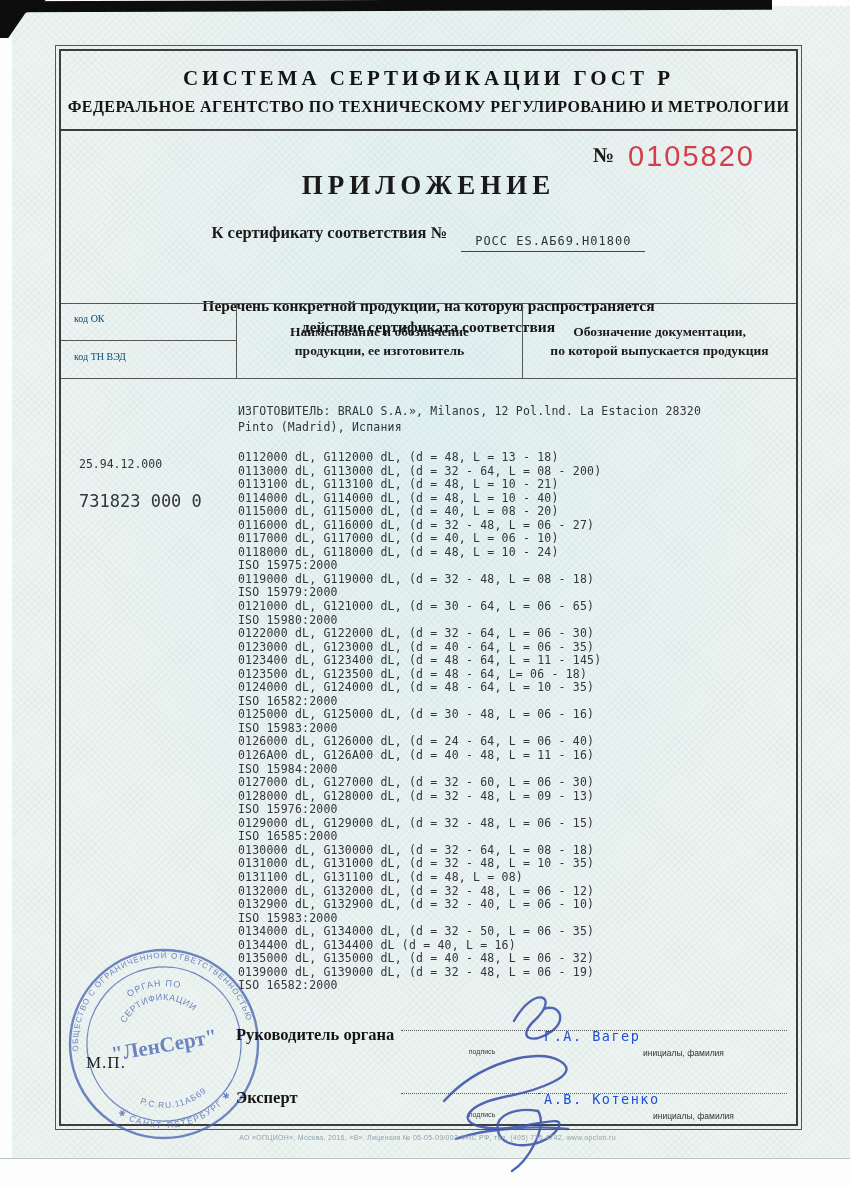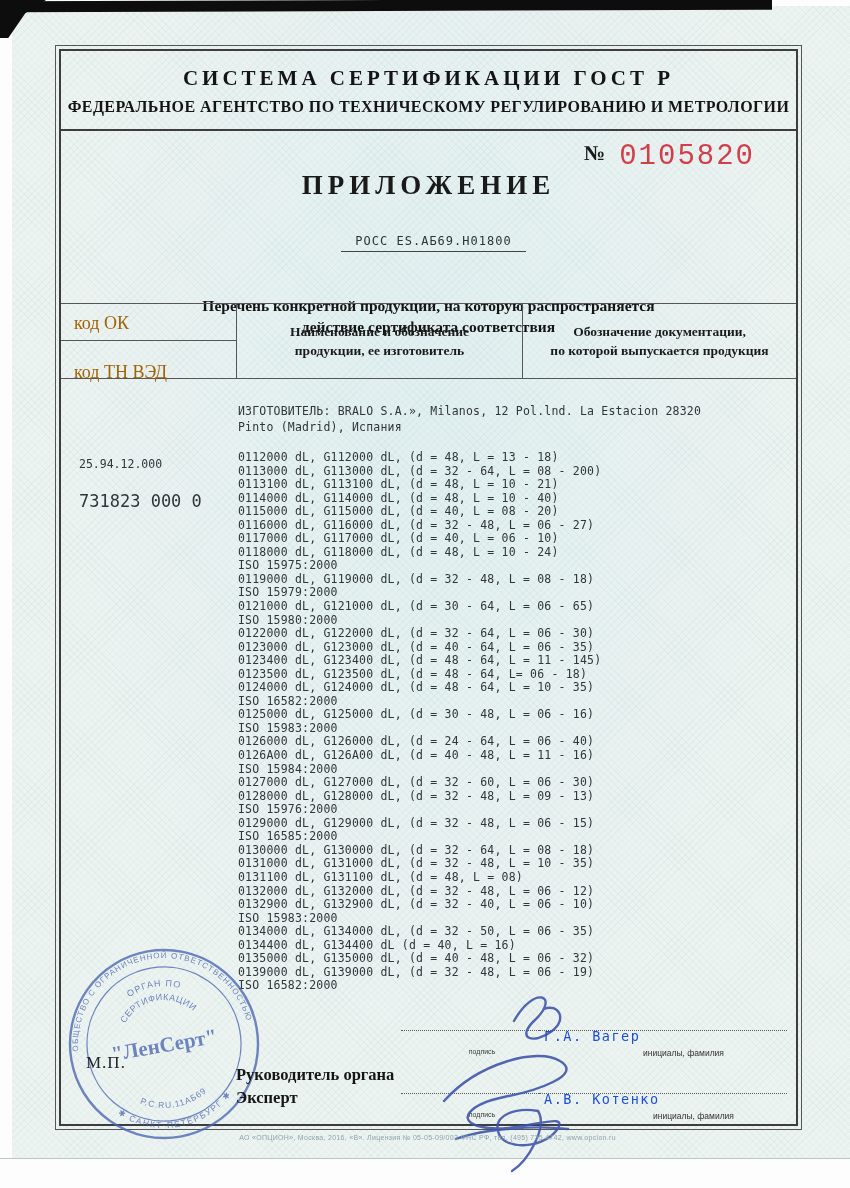--- a/index.html
+++ b/index.html
@@ -25,40 +25,40 @@
   .frame { position:absolute; left:55px; top:45px; width:745px; height:1083px; border:1px solid #565656; }
   .frame-inner { position:absolute; inset:3px; border:2px solid #3d3d3d; pointer-events:none; }
 
   .header { text-align:center; padding-top:20px; color:#141414; }
   .title1 { font-size:21px; font-weight:bold; letter-spacing:4px; }
   .title2 { font-size:16px; font-weight:bold; letter-spacing:0.4px; margin-top:7px; }
   .header-rule { position:absolute; left:5px; right:5px; top:83px; border-top:2px solid #3d3d3d; }
 
   .blank-number { position:absolute; top:94px; right:46px; white-space:nowrap; }
   .blank-number .no { font-size:21px; font-weight:bold; color:#1b1b1b; margin-right:14px; vertical-align:4px; }
-  .blank-number .digits { font-family:Liberation Mono, monospace; font-size:29px; color:#d23f4b; letter-spacing:2px; }
+  .blank-number .digits { font-family:Liberation Sans, sans-serif; font-size:29px; color:#d23f4b; letter-spacing:2px; }
 
   .doc-title { position:absolute; top:124px; left:0; right:0; text-align:center;
     font-size:27px; font-weight:bold; letter-spacing:5px; color:#1a1a1a; }
 
   .cert-ref { position:absolute; top:172px; left:0; right:0; text-align:center;
     font-size:16.5px; font-weight:bold; color:#1a1a1a; }
   .cert-ref .value-wrap { display:inline-block; margin-left:10px; vertical-align:-7px; }
   .cert-ref .value { font-family:"DejaVu Sans Mono","Liberation Mono",monospace; font-weight:normal;
     font-size:12px; letter-spacing:1px; color:#2e3338; display:block; padding:0 14px 3px; border-bottom:1px solid #444;margin-top:16px; }
 
   .subtitle { position:absolute; top:209px; left:0; right:0; text-align:center;
     font-weight:bold; font-size:15.5px; line-height:21px; color:#141414;margin-top:40px; }
 
   .spec-table { position:absolute; left:5px; right:5px; top:257px; height:74px;
     border-top:1px solid #565656; border-bottom:1px solid #565656; display:flex; }
-  .spec-table .c1 { width:175px; border-right:1px solid #565656; position:relative; font-size:18px; color:#a16207; }
+  .spec-table .c1 { width:175px; border-right:1px solid #565656; position:relative; font-size:10px; color:#0c4a6e; }
   .c1 .r1 { position:absolute; top:0; height:37px; left:0; right:0; border-bottom:1px solid #565656;
     padding:9px 0 0 13px; box-sizing:border-box; }
-  .c1 .r2 { position:absolute; bottom:0; height:36px; left:0; right:0; padding:20px 0 0 13px; box-sizing:border-box; }
+  .c1 .r2 { position:absolute; bottom:0; height:36px; left:0; right:0; padding:9px 0 0 13px; box-sizing:border-box; }
   .spec-table .c2 { width:285px; border-right:1px solid #565656; display:flex; flex-direction:column;
     justify-content:center; text-align:center; font-size:13.5px; font-weight:bold; line-height:19px; }
   .spec-table .c3 { flex:1; display:flex; flex-direction:column; justify-content:center; text-align:center;
     font-size:13.5px; font-weight:bold; line-height:19px; }
 
   .mono { font-family:"DejaVu Sans Mono","Liberation Mono",monospace; color:#30353a; }
 
   .manufacturer { position:absolute; left:182px; top:357px; font-size:11.5px; line-height:16px; letter-spacing:0.2px; }
   .code-ok   { position:absolute; left:23px; top:411px; font-size:11.5px; }
   .code-tnved{ position:absolute; left:23px; top:445px; font-size:17px; }
@@ -97,20 +97,21 @@
   </div>
   <div class="header-rule"></div>
 
   <div class="blank-number">
     <span class="no">№</span><span class="digits">0105820</span>
   </div>
 
   <div class="doc-title">ПРИЛОЖЕНИЕ</div>
 
   <div class="cert-ref">
+    <span>К сертификату соответствия №</span>
     <span class="value-wrap">
       <span class="value">РОСС ES.АБ69.Н01800</span>
     </span>
   </div>
 
   <div class="subtitle">
     <div>Перечень конкретной продукции,  на которую распространяется</div>
     <div>действие сертификата соответствия</div>
   </div>
 
@@ -164,21 +165,21 @@
       </text>
       <text x="106" y="114" text-anchor="middle" font-family="Liberation Serif, serif" font-weight="bold" font-size="21" fill="#4a66b2">"ЛенСерт"</text>
       <text font-family="Liberation Sans, sans-serif" font-size="8.5" letter-spacing="1" fill="#4a66b2">
         <textPath href="#arcInBot" startOffset="50%" text-anchor="middle">Р.С.RU.11АБ69</textPath>
       </text>
     </g>
   </svg>
 
   <div class="mp">М.П.</div>
 
-  <div class="sig-role" style="top:979px;margin-top:40px;">Руководитель органа</div>
+  <div class="sig-role" style="top:979px;">Руководитель органа</div>
   <div class="dotline" style="left:345px; top:984px; width:162px;"></div>
   <div class="tiny-label" style="left:345px; top:1002px; width:162px; text-align:center;">подпись</div>
   <div class="sig-name" style="left:488px; top:982px;">Г.А. Вагер</div>
   <div class="dotline" style="left:483px; right:14px; top:984px;"></div>
   <div class="small-label" style="left:587px; top:1002px;">инициалы, фамилия</div>
 
   <div class="sig-role" style="top:1042px;">Эксперт</div>
   <div class="dotline" style="left:345px; top:1047px; width:162px;"></div>
   <div class="tiny-label" style="left:345px; top:1065px; width:162px; text-align:center;">подпись</div>
   <div class="sig-name" style="left:488px; top:1045px;">А.В. Котенко</div>

